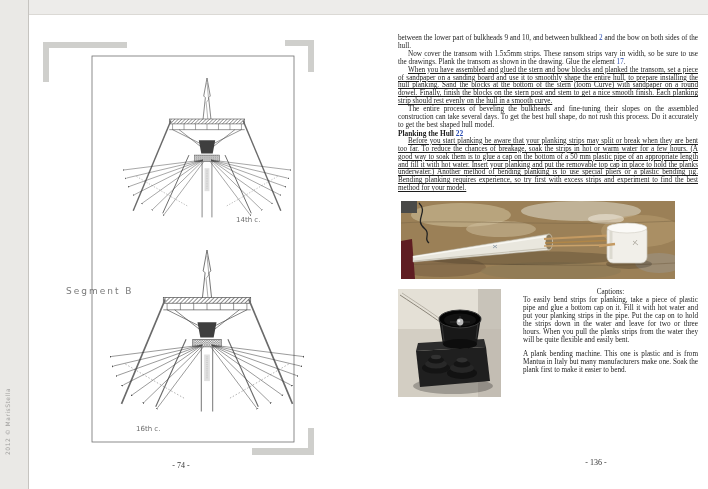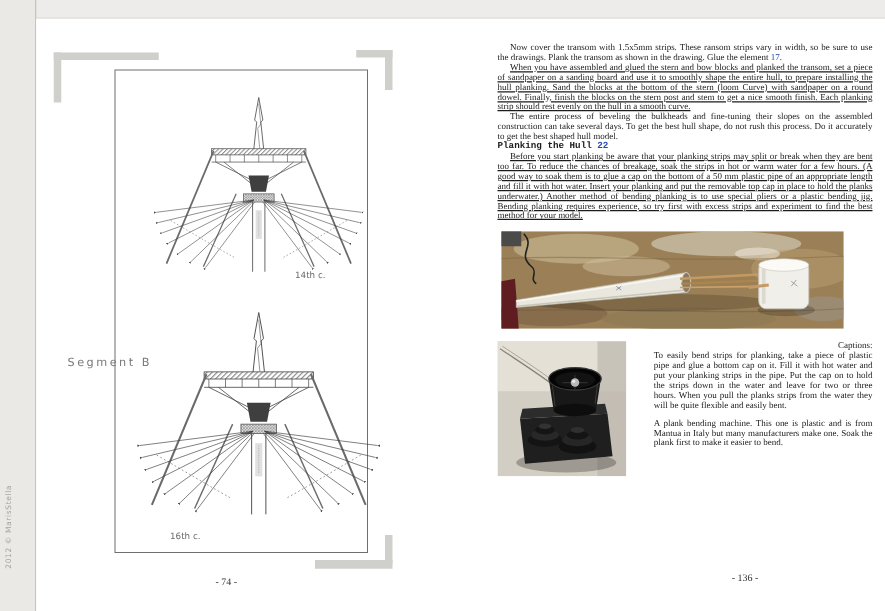--- a/index.html
+++ b/index.html
@@ -8,42 +8,42 @@
   
   .edge-top{position:absolute;left:0;top:0;width:708px;height:14px;background:#edecea;border-bottom:1px solid #dbd9d5;}
   .edge-left{position:absolute;left:0;top:0;width:28px;height:489px;background:#eae9e6;border-right:1px solid #c6c4c0;}
   .spread{position:absolute;left:29px;top:15px;width:679px;height:474px;background:#fff;}
 
   
   .left-page{position:absolute;left:32px;top:16px;width:322px;height:460px;}
   .left-page svg{position:absolute;left:0;top:0;}
   .diagram-label{position:absolute;font-family:"DejaVu Sans", sans-serif;color:#6b6b6b;}
   .lbl-14{left:204px;top:200px;font-size:7px;}
-  .lbl-seg{left:22px;top:270px;font-size:9px;letter-spacing:2px;color:#7a7a7a;}
+  .lbl-seg{left:34px;top:270px;font-size:9px;letter-spacing:2px;color:#7a7a7a;}
   .lbl-16{left:104px;top:409px;font-size:7px;}
   .vert-credit{position:absolute;left:4px;top:455px;transform:rotate(-90deg);transform-origin:0 0;
                font-family:"DejaVu Sans", sans-serif;font-size:6px;color:#a3a2a0;letter-spacing:.5px;white-space:nowrap;}
   .pagenum{position:absolute;font-size:8px;color:#333;text-align:center;width:50px;}
   .pagenum-left{left:156px;top:461px;}
   .pagenum-right{left:571px;top:458px;}
 
   
   .right-page{position:absolute;left:354px;top:0;width:354px;height:489px;}
   .flow{position:absolute;left:44px;top:35px;width:300px;font-size:7.2px;line-height:7.9px;text-align:justify;}
   .flow p{margin:0;}
   .para{margin-bottom:6px;}
   .para-tight{margin-bottom:0;text-decoration:underline;}
   .indent{text-indent:10px;}
   .ref{color:#2448b1;}
-  .section-heading{font-weight:bold;margin:7px 0 7px 0;font-size:7.4px;font-family:Liberation Mono, monospace;}
+  .section-heading{font-weight:bold;margin:7px 0 7px 0;font-size:7.4px;}
   .fig1{margin:8px 0 0 3px;width:274px;height:78px;display:block;}
   .caption-row{display:flex;margin-top:10px;}
   .fig2{width:103px;height:108px;flex:0 0 103px;display:block;}
   .caption-col{margin-left:22px;width:175px;}
-  .captions-heading{margin:0 0 8px 0;text-align:right;}
+  .captions-heading{margin:0 0 8px 0;text-align:center;}
   .caption-col p.cap{margin:0 0 7px 0;}
 </style>
 </head>
 <body>
 
 <div class="screen">
   <div class="edge-top"></div>
   <div class="edge-left"></div>
   <div class="spread"></div>
 
@@ -130,20 +130,21 @@
     <div class="diagram-label lbl-seg">Segment  B</div>
     <div class="diagram-label lbl-16">16th c.</div>
   </div>
 
   <div class="vert-credit">2012 © MarisStella</div>
   <div class="pagenum pagenum-left">- 74 -</div>
 
   <div class="right-page">
     <div class="flow">
 
+      <p class="para"><span>between the lower part of bulkheads 9 and 10, and between bulkhead </span><span class="ref">2</span><span> and the bow on both sides of the hull.</span></p>
 
       <p class="para indent"><span>Now cover the transom with 1.5x5mm strips. These ransom strips vary in width, so be sure to use the drawings. Plank the transom as shown in the drawing. Glue the element </span><span class="ref">17</span><span>.</span></p>
 
       <p class="para-tight indent">When you have assembled and glued the stern and bow blocks and planked the transom, set a piece of sandpaper on a sanding board and use it to smoothly shape the entire hull, to prepare installing the hull planking. Sand the blocks at the bottom of the stern (loom Curve) with sandpaper on a round dowel. Finally, finish the blocks on the stern post and stem to get a nice smooth finish. Each planking strip should rest evenly on the hull in a smooth curve.</p>
 
       <p class="para indent">The entire process of beveling the bulkheads and fine-tuning their slopes on the assembled construction can take several days. To get the best hull shape, do not rush this process. Do it accurately to get the best shaped hull model.</p>
 
       <p class="section-heading"><span>Planking the Hull </span><span class="ref">22</span></p>
 
       <p class="para-tight indent">Before you start planking be aware that your planking strips may split or break when they are bent too far. To reduce the chances of breakage, soak the strips in hot or warm water for a few hours. (A good way to soak them is to glue a cap on the bottom of a 50 mm plastic pipe of an appropriate length and fill it with hot water. Insert your planking and put the removable top cap in place to hold the planks underwater.) Another method of bending planking is to use special pliers or a plastic bending jig. Bending planking requires experience, so try first with excess strips and experiment to find the best method for your model.</p>

